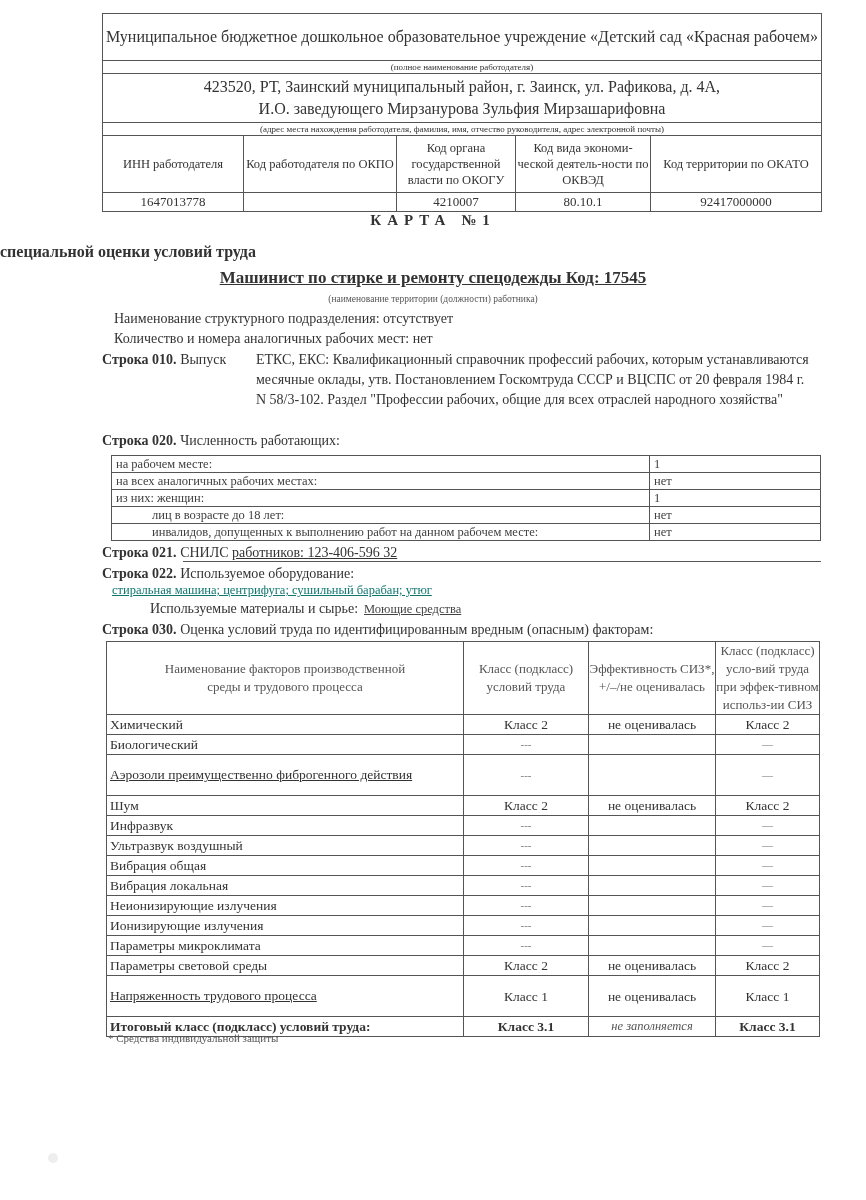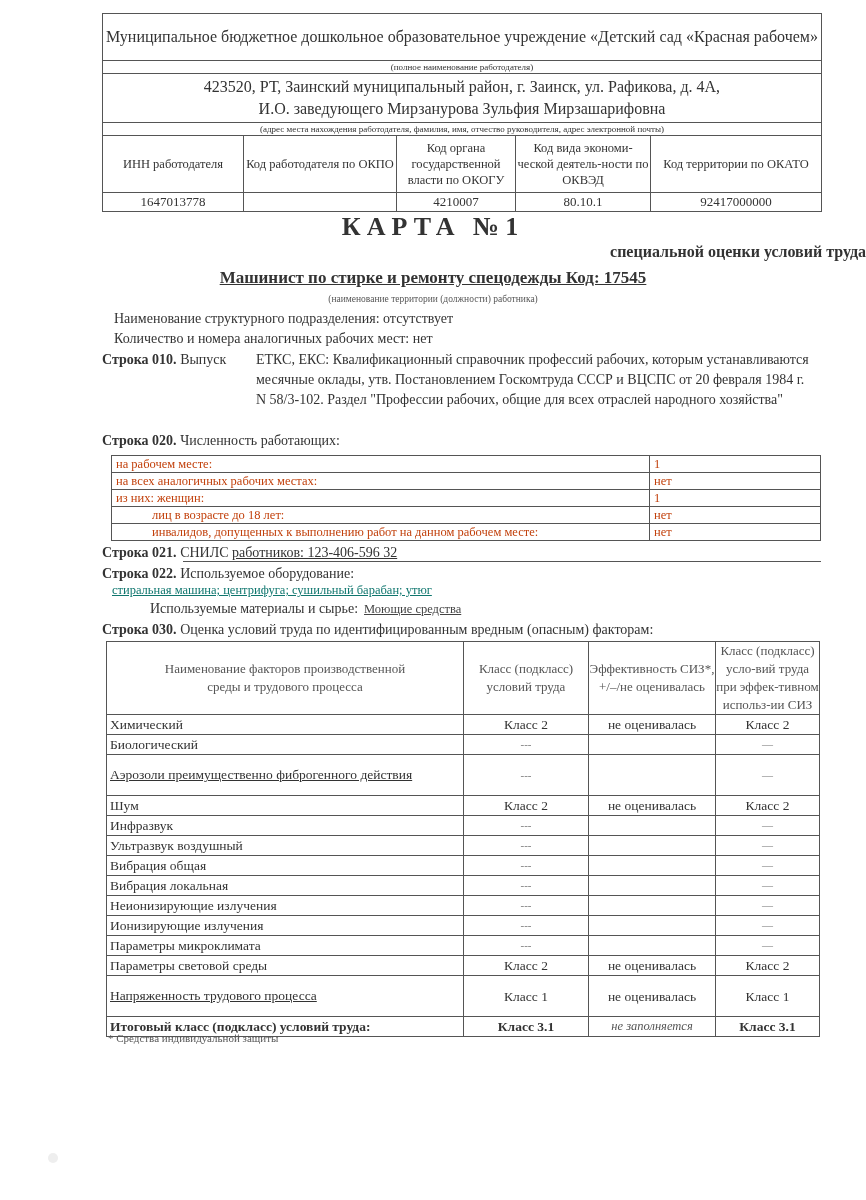--- a/index.html
+++ b/index.html
@@ -14,36 +14,36 @@
 
   
   #org-table { left: 102px; top: 13px; width: 720px; }
   #org-table td { text-align: center; color: #333; }
   .org-name { font-size: 16px; line-height: 22px; height: 46px; }
   .org-caption { font-size: 9px; height: 12px; line-height: 12px; color: #555; margin-top: 39px; }
   .org-addr { font-size: 16px; line-height: 22px; height: 48px; }
   .codes-head td { font-size: 12.5px; line-height: 16px; height: 56px; }
   .codes-vals td { font-size: 13px; height: 18px; line-height: 18px; }
 
-  #title { left: 0; width: 866px; top: 212px; text-align: center; font-size: 26px; font-weight: bold; letter-spacing: 6px; color: #333; }
-  #subtitle { left: 0; width: 866px; top: 243px; text-align: right; font-size: 16px; font-weight: bold; color: #333; }
+  #title { left: 0; width: 866px; top: 212px; text-align: center; font-size: 15px; font-weight: bold; letter-spacing: 6px; color: #333; }
+  #subtitle { left: 0; width: 866px; top: 243px; text-align: left; font-size: 16px; font-weight: bold; color: #333; }
   #profession { left: 0; width: 866px; top: 268px; text-align: center; font-size: 17px; font-weight: bold; color: #333; }
   #profession span { text-decoration: underline; }
   #profession-caption { left: 0; width: 866px; top: 294px; text-align: center; font-size: 9.5px; color: #555; }
 
   .line { font-size: 14px; color: #333; line-height: 20px; }
   .b { font-weight: bold; }
   #struct-unit { left: 114px; top: 309px; }
   #similar-places { left: 114px; top: 329px; }
   #row010 { left: 102px; top: 350px; width: 720px; }
   #row010 .lbl { position: absolute; left: 0; top: 0; }
   #row010 .txt { position: absolute; left: 154px; top: 0; width: 560px; }
 
   #row020-label { left: 102px; top: 431px; }
-  #count-table { left: 111px; top: 455px; width: 710px; font-size: 12.5px; color: #c2410c; }
+  #count-table { left: 111px; top: 455px; width: 710px; font-size: 12.5px; color: #404040; }
   #count-table td { height: 16px; line-height: 16px; padding-left: 4px; }
   #count-table td.val { width: 166px; }
   #count-table td.indent { padding-left: 40px; }
 
   #row021 { left: 102px; top: 543px; }
   #row021 .u { text-decoration: underline; }
   #row021-rule { left: 183px; top: 561px; width: 638px; border-top: 1px solid #555; }
   #row022 { left: 102px; top: 564px; }
   #equipment { left: 112px; top: 583px; font-size: 12.5px; text-decoration: underline; color: #0f766e; }
   #materials { left: 150px; top: 599px; }

